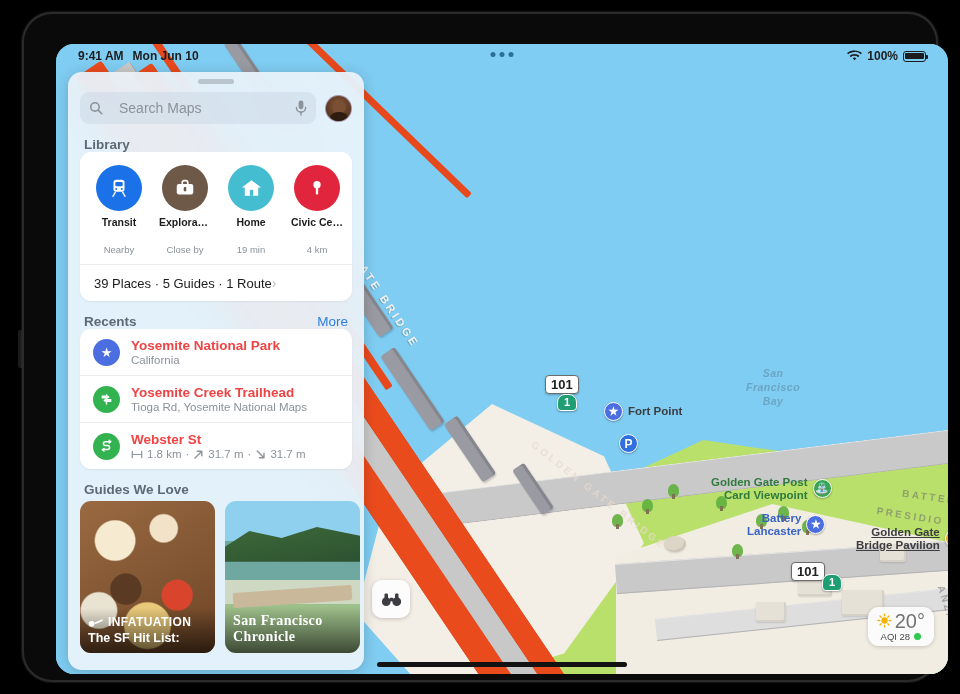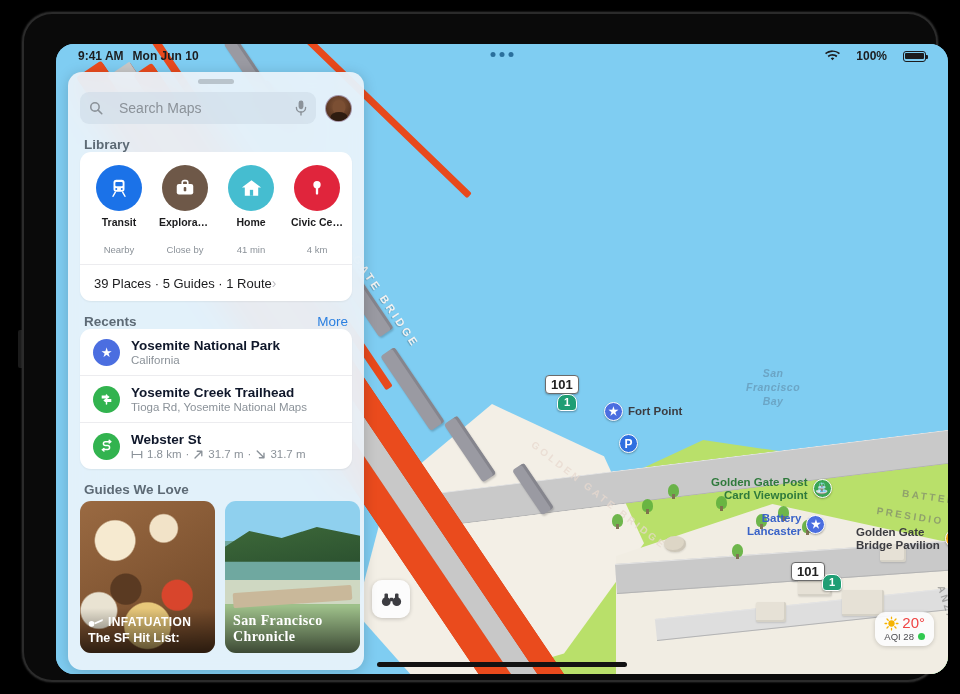--- a/index.html
+++ b/index.html
@@ -225,34 +225,34 @@
   }
 
   
   #weather {
     position: absolute; right: 14px; bottom: 28px;
     background: rgba(252,252,253,.93); border-radius: 11px;
     padding: 3px 9px 4px; box-shadow: 0 1px 4px rgba(0,0,0,.18);
     text-align: center; line-height: 1.1;
   }
   #weather .wrow { display: flex; align-items: center; gap: 3px; }
-  #weather .temp { font-size: 15px; font-weight: 500; color: #ef4444; }
+  #weather .temp { font-size: 20px; font-weight: 500; color: #737373; }
   #weather .aqi { font-size: 9.5px; color: #4a4a4e; display: flex;
                   align-items: center; justify-content: center; gap: 4px; }
   #weather .dot { width: 7px; height: 7px; border-radius: 50%; background: #30c94f; }
 
   
   #statusbar {
     position: absolute; left: 0; top: 0; width: 100%; height: 24px;
     display: flex; align-items: center; justify-content: space-between;
     padding: 0 22px; font-size: 12px; font-weight: 700; color: #1c1c1e;
     z-index: 40;
   }
   #status-left { display: flex; gap: 9px; }
-  #status-right { display: flex; align-items: center; gap: 16px; }
+  #status-right { display: flex; align-items: center; gap: 5px; }
   .batt {
     width: 23px; height: 11px; border: 1.4px solid #1c1c1e;
     border-radius: 3px; position: relative; padding: 1.4px;
   }
   .batt::after {
     content: ""; position: absolute; right: -3.4px; top: 3px;
     width: 2px; height: 4px; background: #1c1c1e; border-radius: 0 1px 1px 0;
   }
   .batt i { display: block; height: 100%; background: #1c1c1e; border-radius: 1px; }
   #multitask {
@@ -331,21 +331,21 @@
   .rec-row {
     display: flex; align-items: center; gap: 11px;
     padding: 9px 13px; cursor: pointer;
   }
   .rec-row + .rec-row { border-top: 1px solid #ececef; }
   .rec-icon {
     width: 27px; height: 27px; border-radius: 50%; flex: none;
     display: flex; align-items: center; justify-content: center;
     color: #fff; font-size: 13px;
   }
-  .rec-title { font-size: 13.5px; font-weight: 700; color: #0f172a; }
+  .rec-title { font-size: 13.5px; font-weight: 700; color: #ef4444; }
   .rec-sub { font-size: 11.5px; color: #8b9299; margin-top: 1px;
              display: flex; align-items: center; gap: 4px; }
 
   #guides { display: flex; gap: 10px; padding: 4px 12px 0; }
   .guide {
     width: 135px; height: 152px; border-radius: 11px; overflow: hidden;
     position: relative; flex: none; cursor: pointer;
   }
   .guide .cap {
     position: absolute; left: 0; right: 0; bottom: 0; padding: 7px 8px 8px;
@@ -468,21 +468,21 @@
           <span class="txt" style="text-align:right;">Golden Gate Post<br>Card Viewpoint</span>
           <span class="pin green">⛲</span>
         </div>
 
         <div class="maplabel" style="left:691px; top:468px; color:#3a63c8;">
           <span class="txt" style="text-align:right;">Battery<br>Lancaster</span>
           <span class="pin blue">★</span>
         </div>
 
         <div class="maplabel" style="left:800px; top:482px; color:#3c3c41;">
-          <span class="txt" style="">Golden Gate<br>Bridge Pavilion</span>
+          <span class="txt" style="text-align:right;text-decoration:underline;">Golden Gate<br>Bridge Pavilion</span>
           <span class="pin amber">🛍</span>
         </div>
 
 
         <div id="lookaround">
           <svg width="21" height="15" viewBox="0 0 24 16" fill="#3c3c41">
             <circle cx="6" cy="10.5" r="5"></circle>
             <circle cx="18" cy="10.5" r="5"></circle>
             <rect x="4" y="1" width="4" height="7" rx="1.4"></rect>
             <rect x="16" y="1" width="4" height="7" rx="1.4"></rect>
@@ -582,21 +582,21 @@
             </div>
 
             <div class="lib-item">
               <div class="lib-circle" style="background:#45bdd0">
                 <svg width="23" height="23" viewBox="0 0 24 24" fill="#fff">
                   <path d="M12 3.4 22 11h-3v8.6H5V11H2z"></path>
                   <rect x="10.3" y="13.4" width="3.4" height="6.2" fill="#45bdd0"></rect>
                 </svg>
               </div>
               <div class="lib-name">Home</div>
-              <div class="lib-sub">41 min</div>
+              <div class="lib-sub">19 min</div>
             </div>
 
             <div class="lib-item">
               <div class="lib-circle" style="background:#e0253c">
                 <svg width="20" height="20" viewBox="0 0 24 24" fill="#fff">
                   <circle cx="12" cy="8" r="4.4"></circle>
                     <rect x="10.6" y="10" width="2.8" height="10" rx="1.4"></rect>
                 </svg>
               </div>
               <div class="lib-name">Civic Cen…</div>

